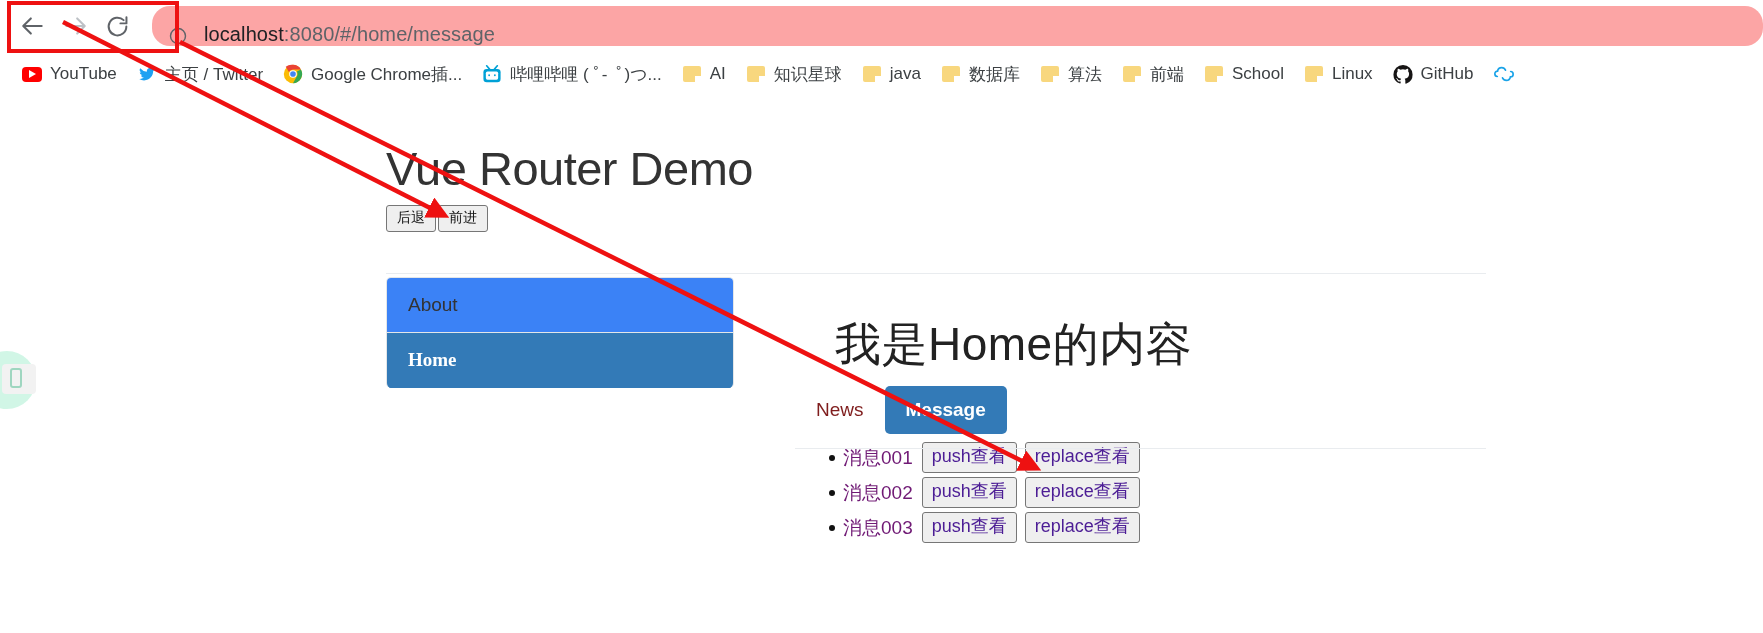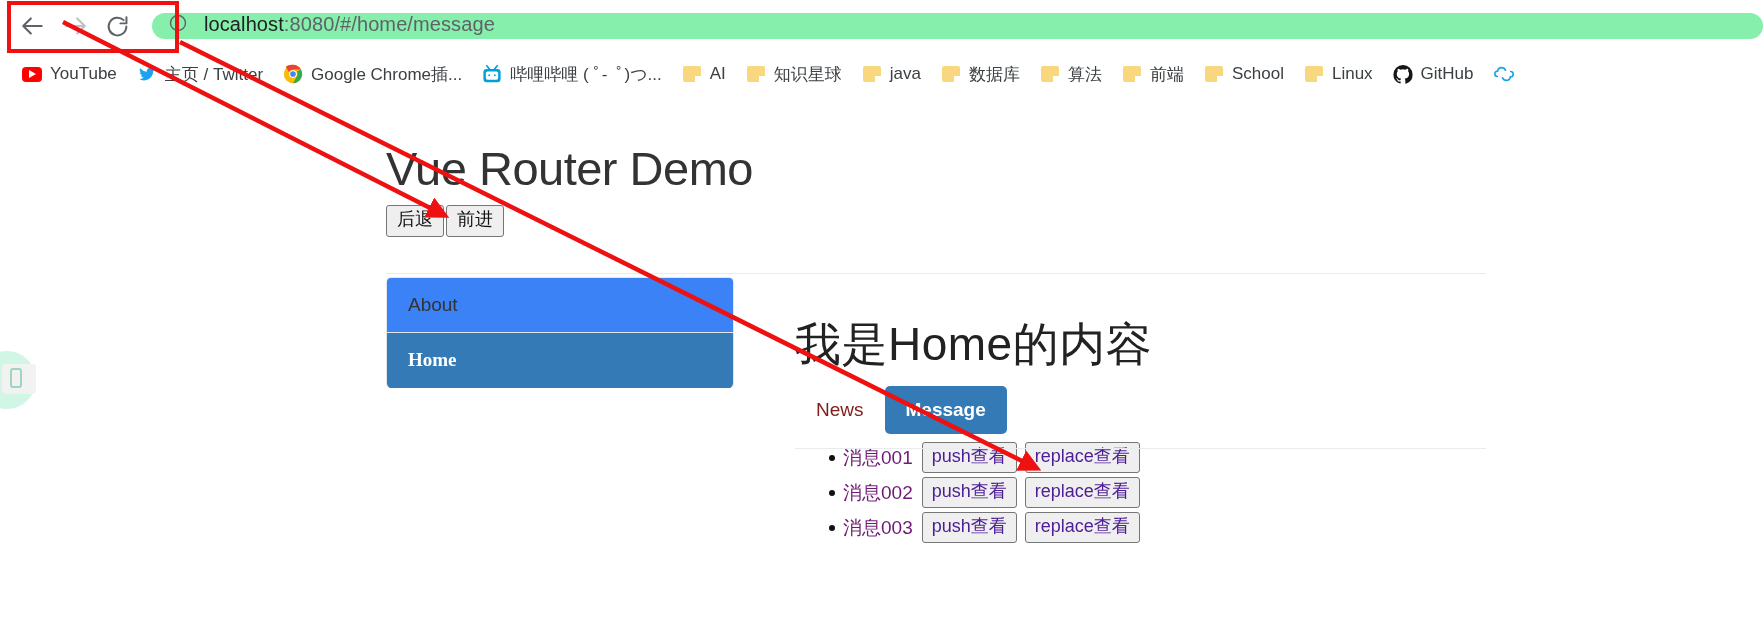--- a/index.html
+++ b/index.html
@@ -43,26 +43,26 @@
     border-radius: 50%;
     color: #5f6368;
     flex: 0 0 auto;
     cursor: pointer;
   }
   .navbtn.disabled { color: #bdc1c6; }
   .navbtn svg { display: block; }
 
   .omnibox {
     margin-left: 14px;
-    height: 26px;
+    height: 40px;
     flex: 1 1 auto;
-    background: #86efac;
+    background: #fca5a5;
     border-radius: 18px;
     display: flex;
-    align-items: flex-start;
+    align-items: flex-end;
     padding: 0 16px;
     max-width: 1690px;
   }
   .info-icon {
     width: 20px; height: 20px;
     flex: 0 0 auto;
     margin-right: 16px;
     color: #5f6368;
   }
   .url {
@@ -187,21 +187,21 @@
   }
 
   .navbtn-row {
     position: absolute;
     left: 386px;
     top: 109px;
     display: flex;
   }
   .htmlbtn {
     font-family: "Liberation Sans", "DejaVu Sans", sans-serif;
-    font-size: 18px;
+    font-size: 14px;
     color: #111111;
     background: #efefef;
     border: 1px solid #767676;
     border-radius: 3px;
     padding: 3px 10px 5px 10px;
     cursor: pointer;
     line-height: 1.2;
   }
   .navbtn-row .htmlbtn + .htmlbtn { margin-left: 2px; }
 
@@ -240,21 +240,21 @@
     background: #337ab7;
     color: #ffffff;
     border-bottom-color: #337ab7;
     font-weight: 700;
     font-family: Liberation Serif, serif;
   }
 
   
   .content-title {
     position: absolute;
-    left: 795px;
+    left: 835px;
     top: 218px;
     font-size: 46px;
     color: #222222;
     white-space: nowrap;
     letter-spacing: 0.5px;
   }
 
   .tabs {
     position: absolute;
     left: 795px;

